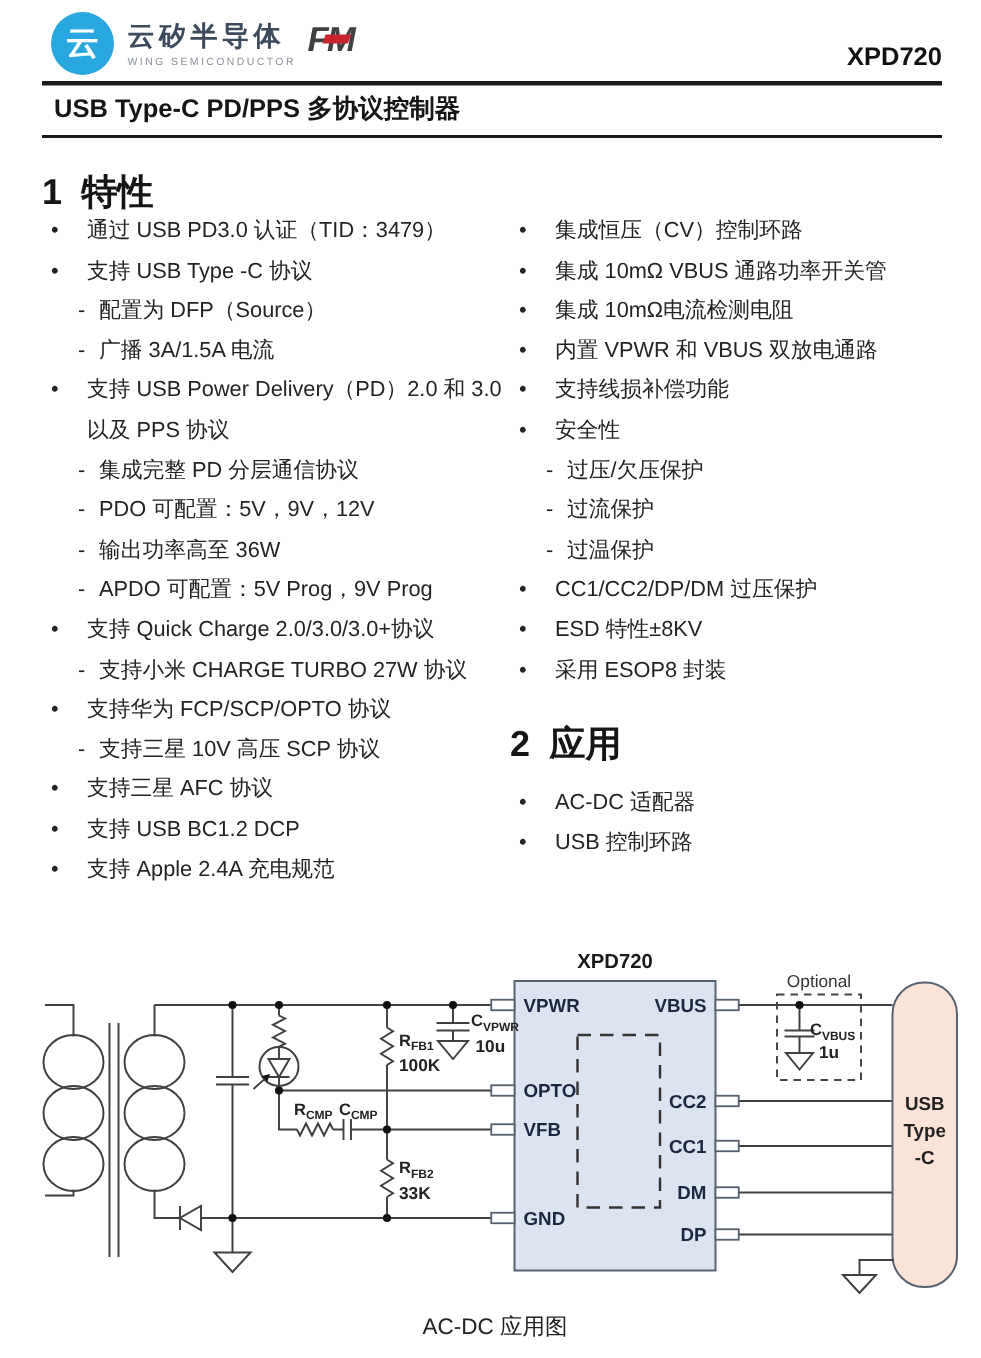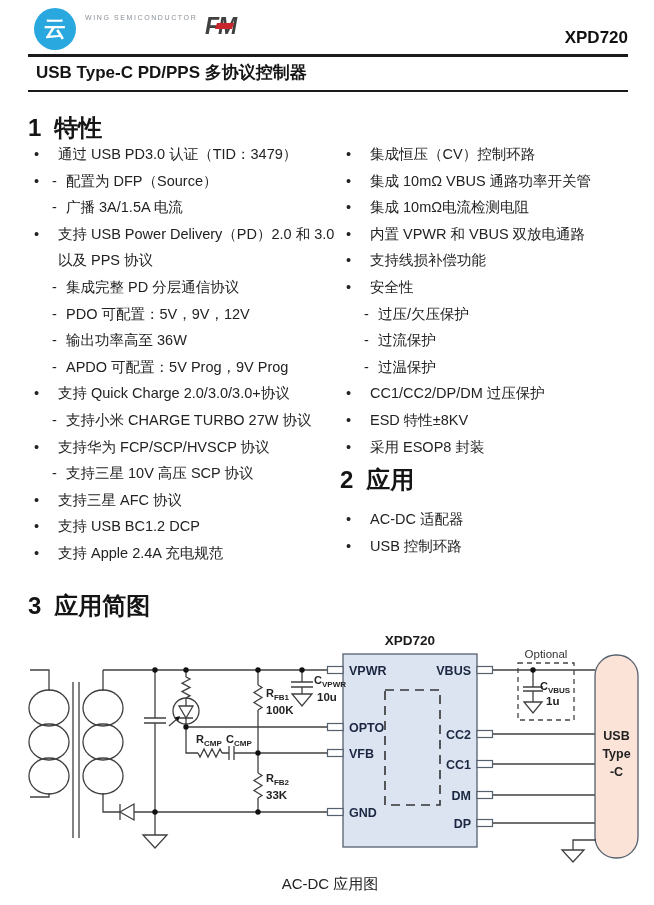--- a/index.html
+++ b/index.html
@@ -33,21 +33,21 @@
   .col{position:absolute;top:141px;}
   #col-left{left:28px;width:312px;}
   #col-right{left:340px;width:306px;}
   ul.feat{list-style:none;margin:0;padding:0;}
   li.feat-item,li.feat-sub{position:relative;font-size:14.5px;line-height:26.6px;color:#232323;}
   li.feat-item{padding-left:30px;}
   li.feat-item .bullet{position:absolute;left:6px;top:0;}
   li.feat-sub{padding-left:38px;}
   li.feat-sub .dash{position:absolute;left:24px;top:0;}
   .txt{white-space:pre-line;margin-top:28px;}
-  #sec2-h{margin-top:4px;margin-bottom:10px;}
+  #sec2-h{margin-top:20px;margin-bottom:10px;}
 
   
   #diagram{position:absolute;left:0;top:630px;}
   .w{fill:none;stroke:#404040;stroke-width:1.3px;}
   .wfill{fill:#ffffff;stroke:#404040;stroke-width:1.3px;}
   .dot{fill:#111;stroke:none;}
   .chipbody{fill:#dce4f2;stroke:#55606e;stroke-width:1.3px;}
   .dashedblock{fill:none;stroke:#333;stroke-width:1.6px;stroke-dasharray:9 6;}
   .optbox{fill:none;stroke:#444;stroke-width:1.3px;stroke-dasharray:5 4;}
   .usbbody{fill:#fbe3d8;stroke:#55606e;stroke-width:1.3px;}
@@ -63,50 +63,51 @@
   .caption{font-size:15px;fill:#222;}
 </style>
 </head>
 <body>
 
 <div class="page">
 
   <div class="brand">
     <div class="logo-circle">云</div>
     <div class="brand-text">
+      <div class="brand-cn">云矽半导体</div>
       <div class="brand-en">WING SEMICONDUCTOR</div>
     </div>
   </div>
   <div class="fm-logo">
     <div class="fm-text">FM</div>
     <div class="fm-bar"></div>
   </div>
   <div class="part-number">XPD720</div>
   <div class="rule thick"></div>
   <div class="doc-title">USB Type-C PD/PPS 多协议控制器</div>
   <div class="rule thin"></div>
 
   <h2 class="sec-h" id="sec1-h">
     <span class="num">1</span><span>特性</span>
   </h2>
   <div class="col" id="col-left">
     <ul class="feat" id="feat-left">
         <li class="feat-item"><span class="bullet">•</span><span class="txt">通过 USB PD3.0 认证（TID：3479）</span></li>
-        <li class="feat-item"><span class="bullet">•</span></li>
+        <li class="feat-item"><span class="bullet">•</span><span class="txt">支持 USB Type -C 协议</span></li>
         <li class="feat-sub"><span class="dash">-</span><span class="txt">配置为 DFP（Source）</span></li>
         <li class="feat-sub"><span class="dash">-</span><span class="txt">广播 3A/1.5A 电流</span></li>
         <li class="feat-item"><span class="bullet">•</span><span class="txt">支持 USB Power Delivery（PD）2.0 和 3.0
 以及 PPS 协议</span></li>
         <li class="feat-sub"><span class="dash">-</span><span class="txt">集成完整 PD 分层通信协议</span></li>
         <li class="feat-sub"><span class="dash">-</span><span class="txt">PDO 可配置：5V，9V，12V</span></li>
         <li class="feat-sub"><span class="dash">-</span><span class="txt">输出功率高至 36W</span></li>
         <li class="feat-sub"><span class="dash">-</span><span class="txt">APDO 可配置：5V Prog，9V Prog</span></li>
         <li class="feat-item"><span class="bullet">•</span><span class="txt">支持 Quick Charge 2.0/3.0/3.0+协议</span></li>
         <li class="feat-sub"><span class="dash">-</span><span class="txt">支持小米 CHARGE TURBO 27W 协议</span></li>
-        <li class="feat-item"><span class="bullet">•</span><span class="txt">支持华为 FCP/SCP/HVSCP 协议</span></li>
+        <li class="feat-item"><span class="bullet">•</span><span class="txt">支持华为 FCP/SCP/OPTO 协议</span></li>
         <li class="feat-sub"><span class="dash">-</span><span class="txt">支持三星 10V 高压 SCP 协议</span></li>
         <li class="feat-item"><span class="bullet">•</span><span class="txt">支持三星 AFC 协议</span></li>
         <li class="feat-item"><span class="bullet">•</span><span class="txt">支持 USB BC1.2 DCP</span></li>
         <li class="feat-item"><span class="bullet">•</span><span class="txt">支持 Apple 2.4A 充电规范</span></li>
       </ul>
   </div>
   <div class="col" id="col-right">
     <ul class="feat" id="feat-right">
         <li class="feat-item"><span class="bullet">•</span><span class="txt">集成恒压（CV）控制环路</span></li>
         <li class="feat-item"><span class="bullet">•</span><span class="txt">集成 10mΩ VBUS 通路功率开关管</span></li>
@@ -123,23 +124,20 @@
       </ul>
     <h2 class="sec-h" id="sec2-h">
       <span class="num">2</span><span>应用</span>
     </h2>
     <ul class="feat" id="apps-list">
         <li class="feat-item"><span class="bullet">•</span><span class="txt">AC-DC 适配器</span></li>
         <li class="feat-item"><span class="bullet">•</span><span class="txt">USB 控制环路</span></li>
       </ul>
   </div>
 
-  <h2 class="sec-h" id="sec3-h">
-    <span class="num">3</span><span>应用简图</span>
-  </h2>
 
   <svg id="diagram" width="654" height="270" viewBox="0 0 654 270">
 
     <g>
       <path class="w" d="M30,40 H49 V61"></path>
       <ellipse class="w" cx="49" cy="78" rx="20" ry="18"></ellipse>
       <ellipse class="w" cx="49" cy="112" rx="20" ry="18"></ellipse>
       <ellipse class="w" cx="49" cy="146" rx="20" ry="18"></ellipse>
       <path class="w" d="M49,163 V167 H30"></path>
       <path class="w" d="M73,52 V208 M79,52 V208"></path>

